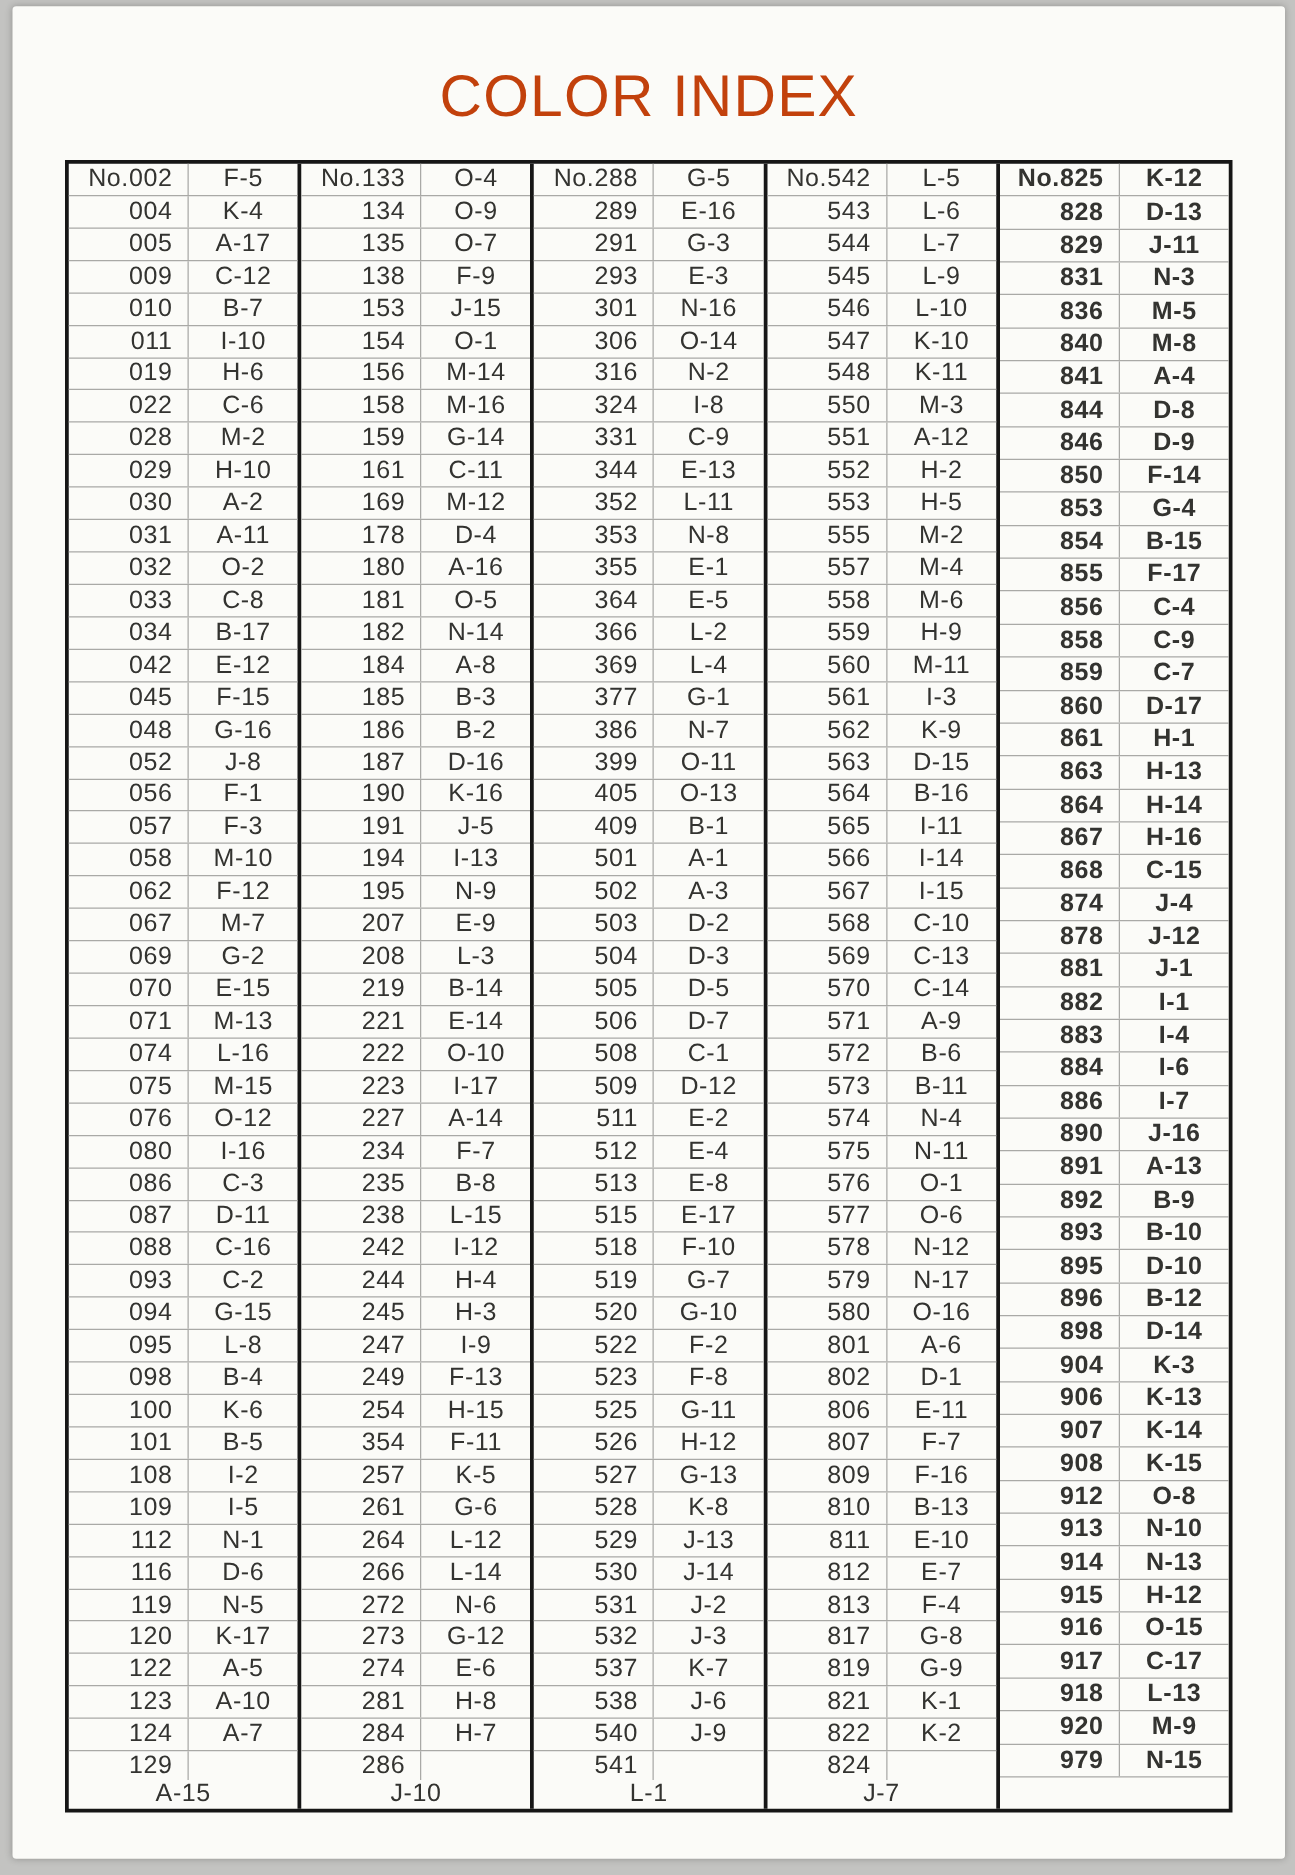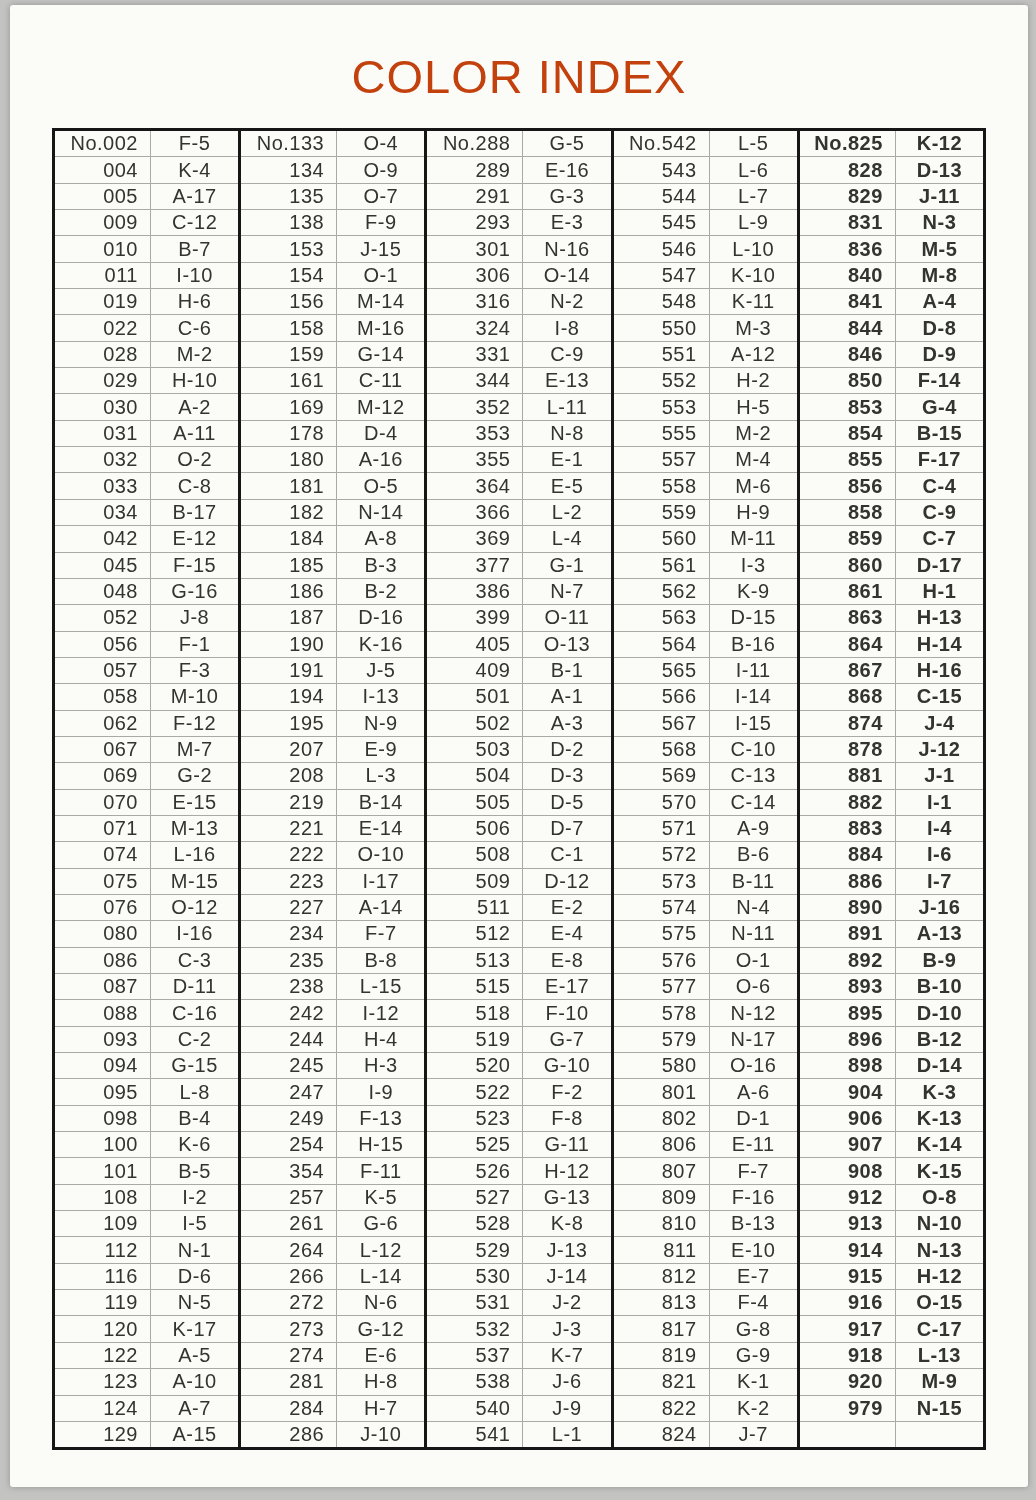--- a/index.html
+++ b/index.html
@@ -46,21 +46,21 @@
     border-right: 3px solid #161616;
     min-width: 0;
   }
   .pair:last-child { border-right: none; font-weight: bold; }
   .row {
     flex: 1;
     display: flex;
     align-items: stretch;
     border-bottom: 1px solid #a9a9a6;
   }
-  .row:last-child { border-bottom: none; }
+  .row:last-child { border-bottom: none; flex-direction: column; }
   .cell-no {
     width: 96px;
     box-sizing: border-box;
     display: flex;
     align-items: center;
     justify-content: flex-end;
     padding-right: 12px;
     border-right: 1px solid #a9a9a6;
     font-size: 20px;
     color: #333330;

